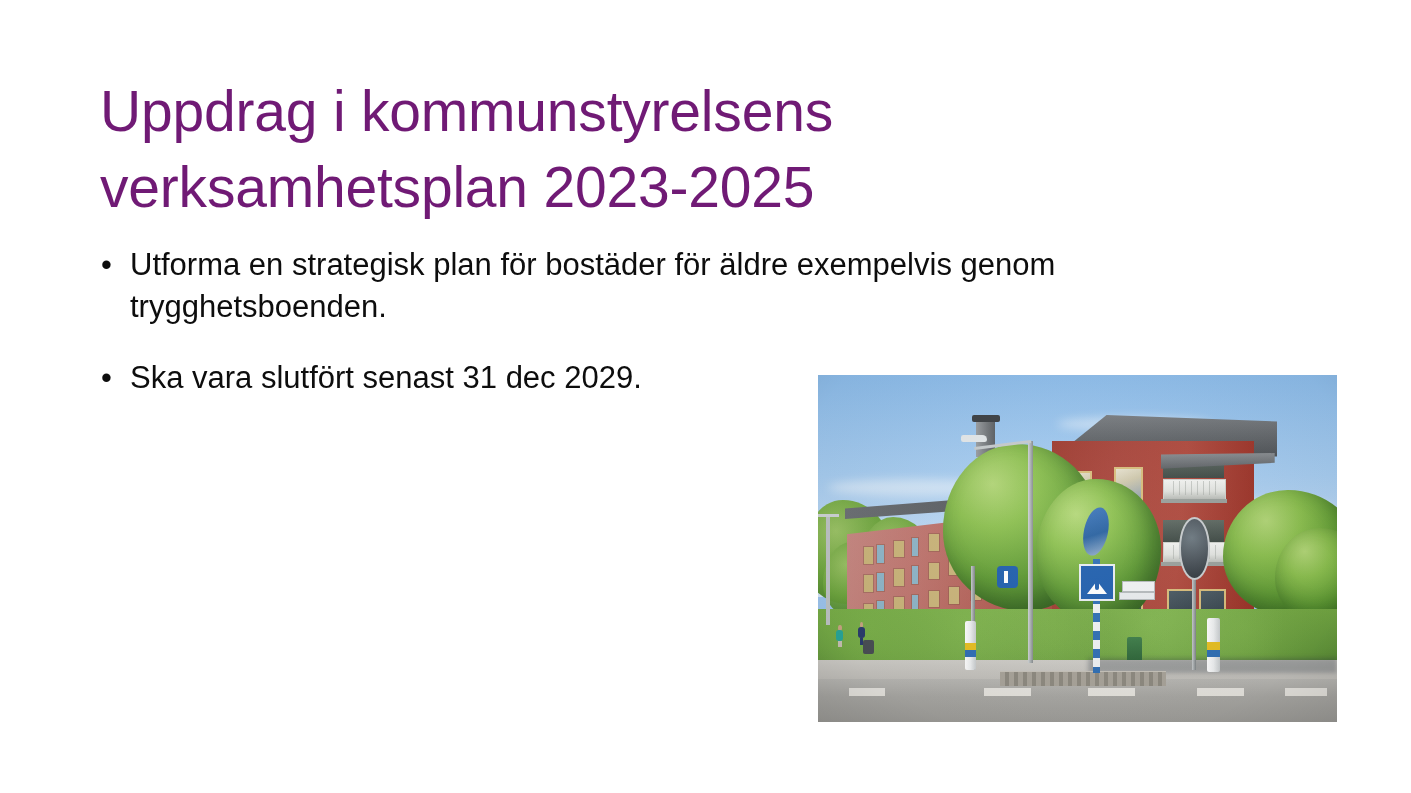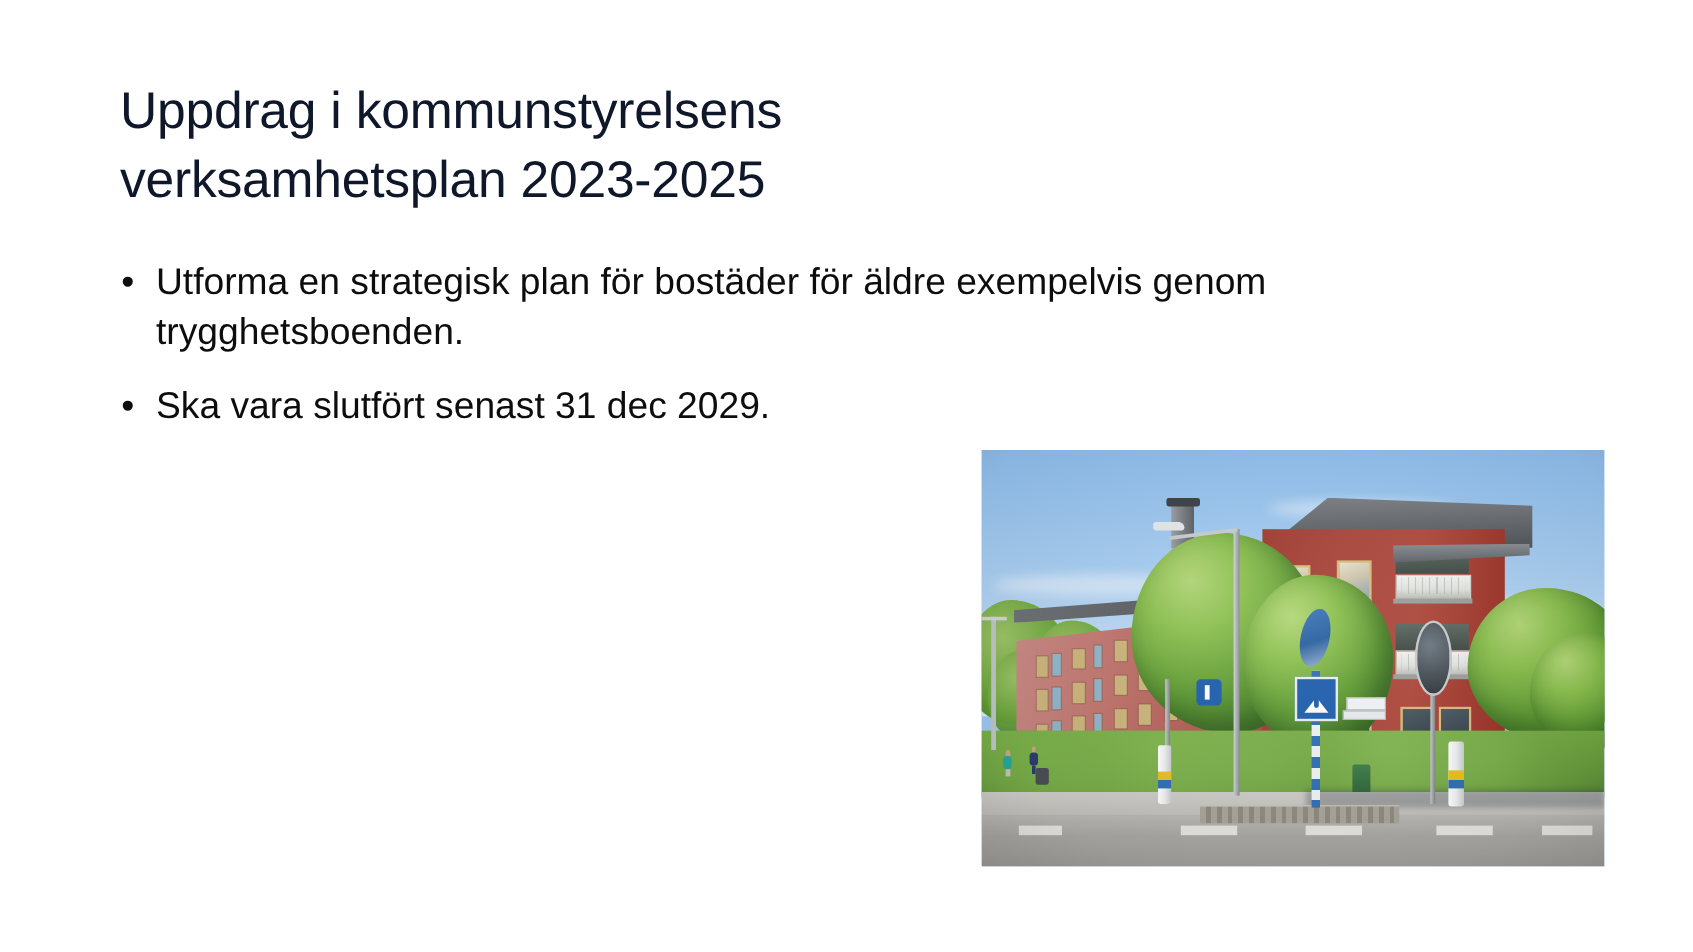--- a/index.html
+++ b/index.html
@@ -17,25 +17,25 @@
     overflow: hidden;
     font-family: "Liberation Sans", "DejaVu Sans", sans-serif;
   }
 
   
   #slide-title {
     position: absolute;
     left: 100px;
     top: 36px;
     width: 1140px;
-    font-size: 43px;
+    font-size: 57px;
     line-height: 1.33;
     font-weight: 300;
     letter-spacing: -0.2px;
-    color: #0f172a;
+    color: #701a75;
     white-space: pre-line;
   }
 
   
   #bullet-list {
     position: absolute;
     left: 97px;
     top: 214px;
     width: 1200px;
     margin: 0;
@@ -57,21 +57,21 @@
 
   .bullet-marker {
     position: absolute;
     left: 4px;
     top: 0;
     font-size: 31px;
     line-height: 1.34;
     color: #0d0d0d;
   }
 
-  .bullet-text { display: block; }
+  .bullet-text { display: block; margin-top: 30px; }
 
   
   #photo-frame {
     position: absolute;
     left: 818px;
     top: 375px;
     width: 519px;
     height: 347px;
     overflow: hidden;
     background: #9ec6ef;

